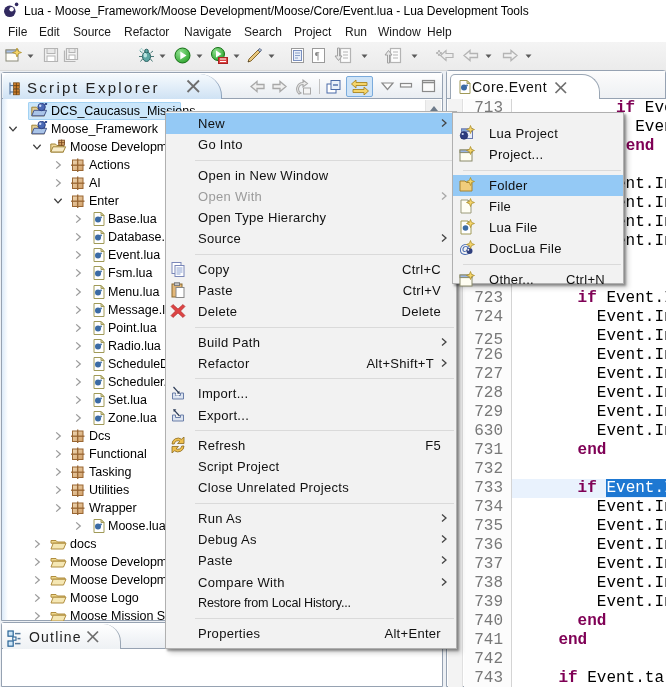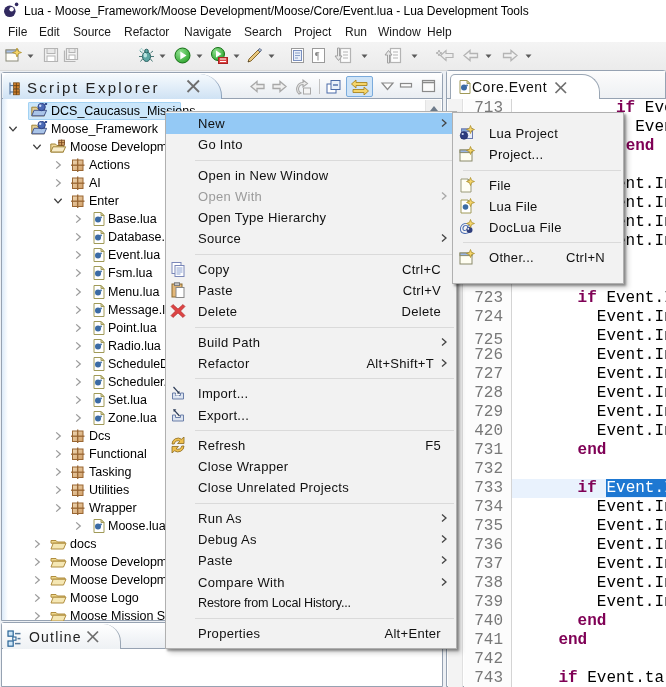--- a/index.html
+++ b/index.html
@@ -745,21 +745,21 @@
         <div class="gl" style="top:132.5px">720</div>
         <div class="gl" style="top:151.5px">721</div>
         <div class="gl" style="top:170.5px">722</div>
         <div class="gl" style="top:189.5px">723</div>
         <div class="gl" style="top:208.5px">724</div>
         <div class="gl" style="top:232px">725</div>
         <div class="gl" style="top:246.5px">726</div>
         <div class="gl" style="top:265.5px">727</div>
         <div class="gl" style="top:284.5px">728</div>
         <div class="gl" style="top:303.5px">729</div>
-        <div class="gl" style="top:322.5px">420</div>
+        <div class="gl" style="top:322.5px">630</div>
         <div class="gl" style="top:341.5px">731</div>
         <div class="gl" style="top:360.5px">732</div>
         <div class="gl" style="top:379.5px">733</div>
         <div class="gl" style="top:398.5px">734</div>
         <div class="gl" style="top:417.5px">735</div>
         <div class="gl" style="top:436.5px">736</div>
         <div class="gl" style="top:455.5px">737</div>
         <div class="gl" style="top:474.5px">738</div>
         <div class="gl" style="top:493.5px">739</div>
         <div class="gl" style="top:512.5px">740</div>
@@ -900,21 +900,21 @@
     <div class="msep"></div>
     <div class="mi">
       <svg class="mic" viewBox="0 0 16 16" width="16" height="16">
     <path d="M2 7 A6 6 0 0 1 11.5 2.2 L14 0 L14 6.5 L7.5 6.5 L10 4.3 A3.8 3.8 0 0 0 4.2 7 Z" fill="#eebf4e" stroke="#8a6a20" stroke-width="0.8"></path>
     <path d="M14 9 A6 6 0 0 1 4.5 13.8 L2 16 L2 9.5 L8.5 9.5 L6 11.7 A3.8 3.8 0 0 0 11.8 9 Z" fill="#eebf4e" stroke="#8a6a20" stroke-width="0.8"></path>
       </svg>
       <span class="mt">Refresh</span>
       <span class="sc">F5</span>
     </div>
     <div class="mi">
-      <span class="mt">Close Wrapper</span>
+      <span class="mt">Script Project</span>
     </div>
     <div class="mi">
       <span class="mt">Close Unrelated Projects</span>
     </div>
     <div class="msep"></div>
     <div class="mi">
       <span class="mt">Run As</span>
       <svg class="ar" width="10" height="10" viewBox="0 0 10 10">
   <path d="M3 1.5 L7 5 L3 8.5" fill="none" stroke="#444" stroke-width="1.3"></path>
       </svg>
@@ -959,20 +959,27 @@
     </div>
     <div class="mi">
       <svg class="mic" viewBox="0 0 16 16" width="16" height="16">
     <rect x="1" y="4" width="12" height="11" fill="#fffef2" stroke="#8a8a6a"></rect>
     <rect x="1" y="4" width="12" height="2.6" fill="#9ab6e4" stroke="#8a8a6a"></rect>
         <path d="M11.5 0.5 L12.6 3.4 L15.5 4.5 L12.6 5.6 L11.5 8.5 L10.4 5.6 L7.5 4.5 L10.4 3.4 Z" fill="#f5d56a" stroke="#a98a1f" stroke-width="0.7"></path>
       </svg>
       <span class="mt">Project...</span>
     </div>
     <div class="msep"></div>
+    <div class="mi hl">
+      <svg class="mic" viewBox="0 0 16 16" width="16" height="16">
+    <path d="M1 4 L6 4 L7.5 5.5 L13 5.5 L13 14 L1 14 Z" fill="#f0cd7c" stroke="#a8842e"></path>
+        <path d="M11.5 0.5 L12.6 3.4 L15.5 4.5 L12.6 5.6 L11.5 8.5 L10.4 5.6 L7.5 4.5 L10.4 3.4 Z" fill="#f5d56a" stroke="#a98a1f" stroke-width="0.7"></path>
+      </svg>
+      <span class="mt">Folder</span>
+    </div>
     <div class="mi">
       <svg class="mic" viewBox="0 0 16 16" width="16" height="16">
     <path d="M2 2 L9 2 L12 5 L12 15 L2 15 Z" fill="#fffef4" stroke="#9a9a7a"></path>
     <path d="M9 2 L9 5 L12 5 Z" fill="#e0ddc0" stroke="#9a9a7a"></path>
         <path d="M11.5 0.5 L12.6 3.4 L15.5 4.5 L12.6 5.6 L11.5 8.5 L10.4 5.6 L7.5 4.5 L10.4 3.4 Z" fill="#f5d56a" stroke="#a98a1f" stroke-width="0.7"></path>
       </svg>
       <span class="mt">File</span>
     </div>
     <div class="mi">
       <svg class="mic" viewBox="0 0 16 16" width="16" height="16">

